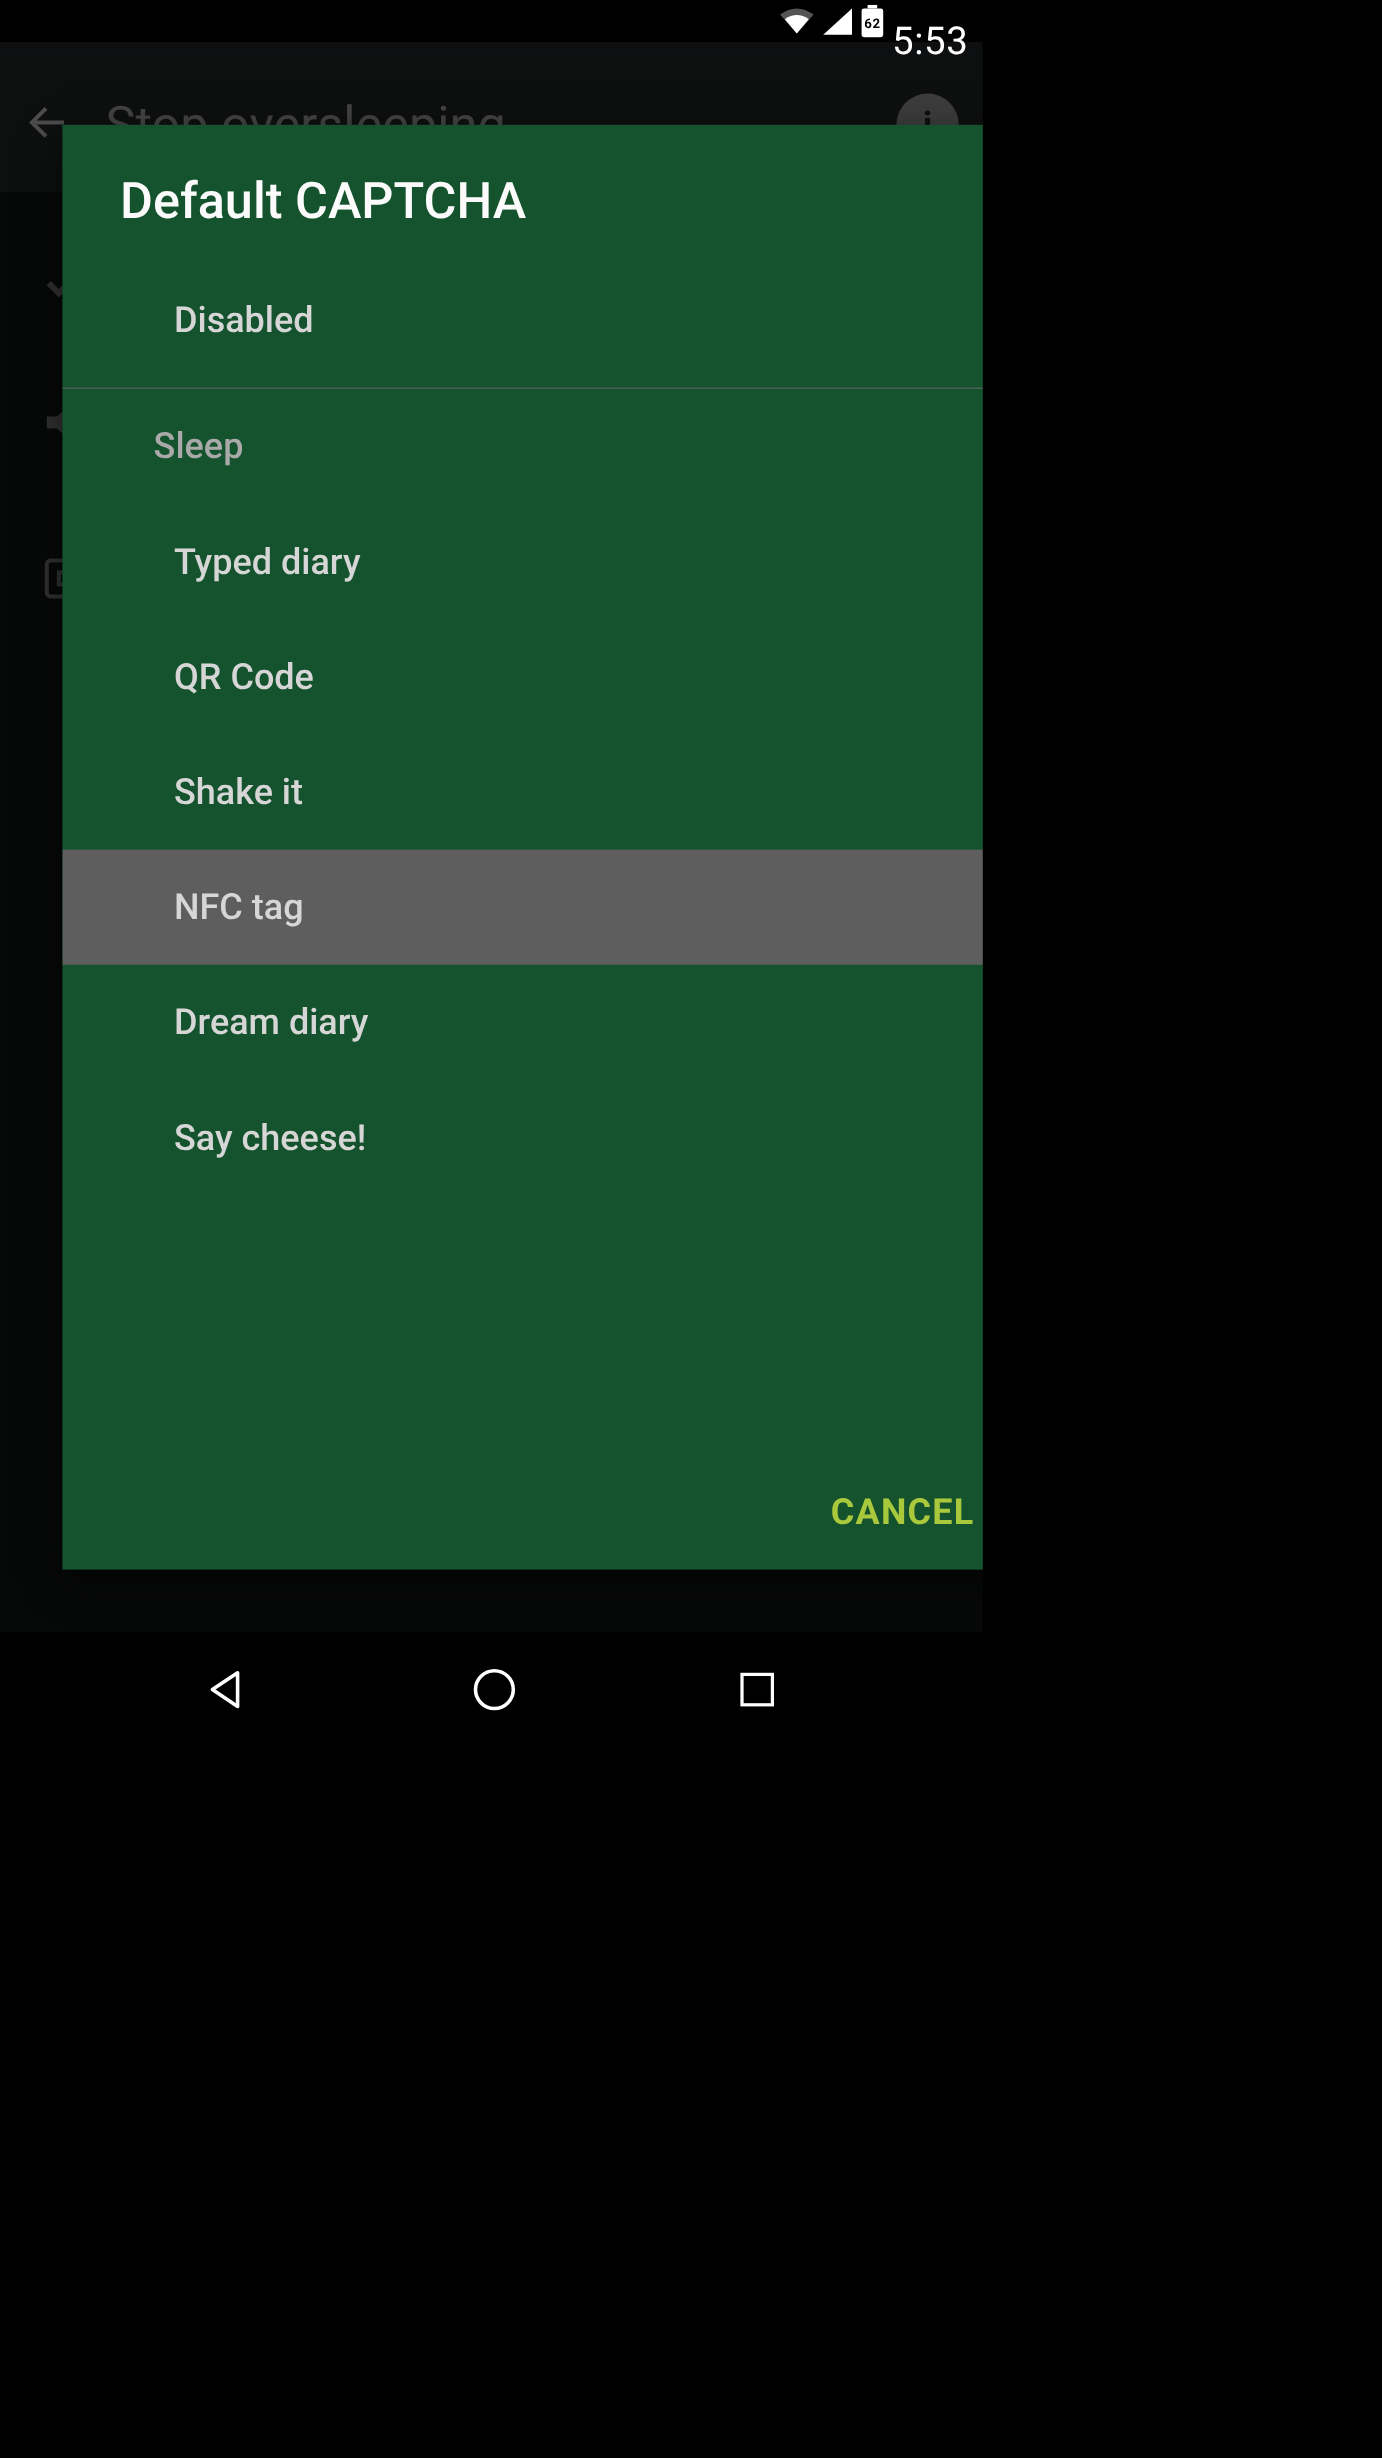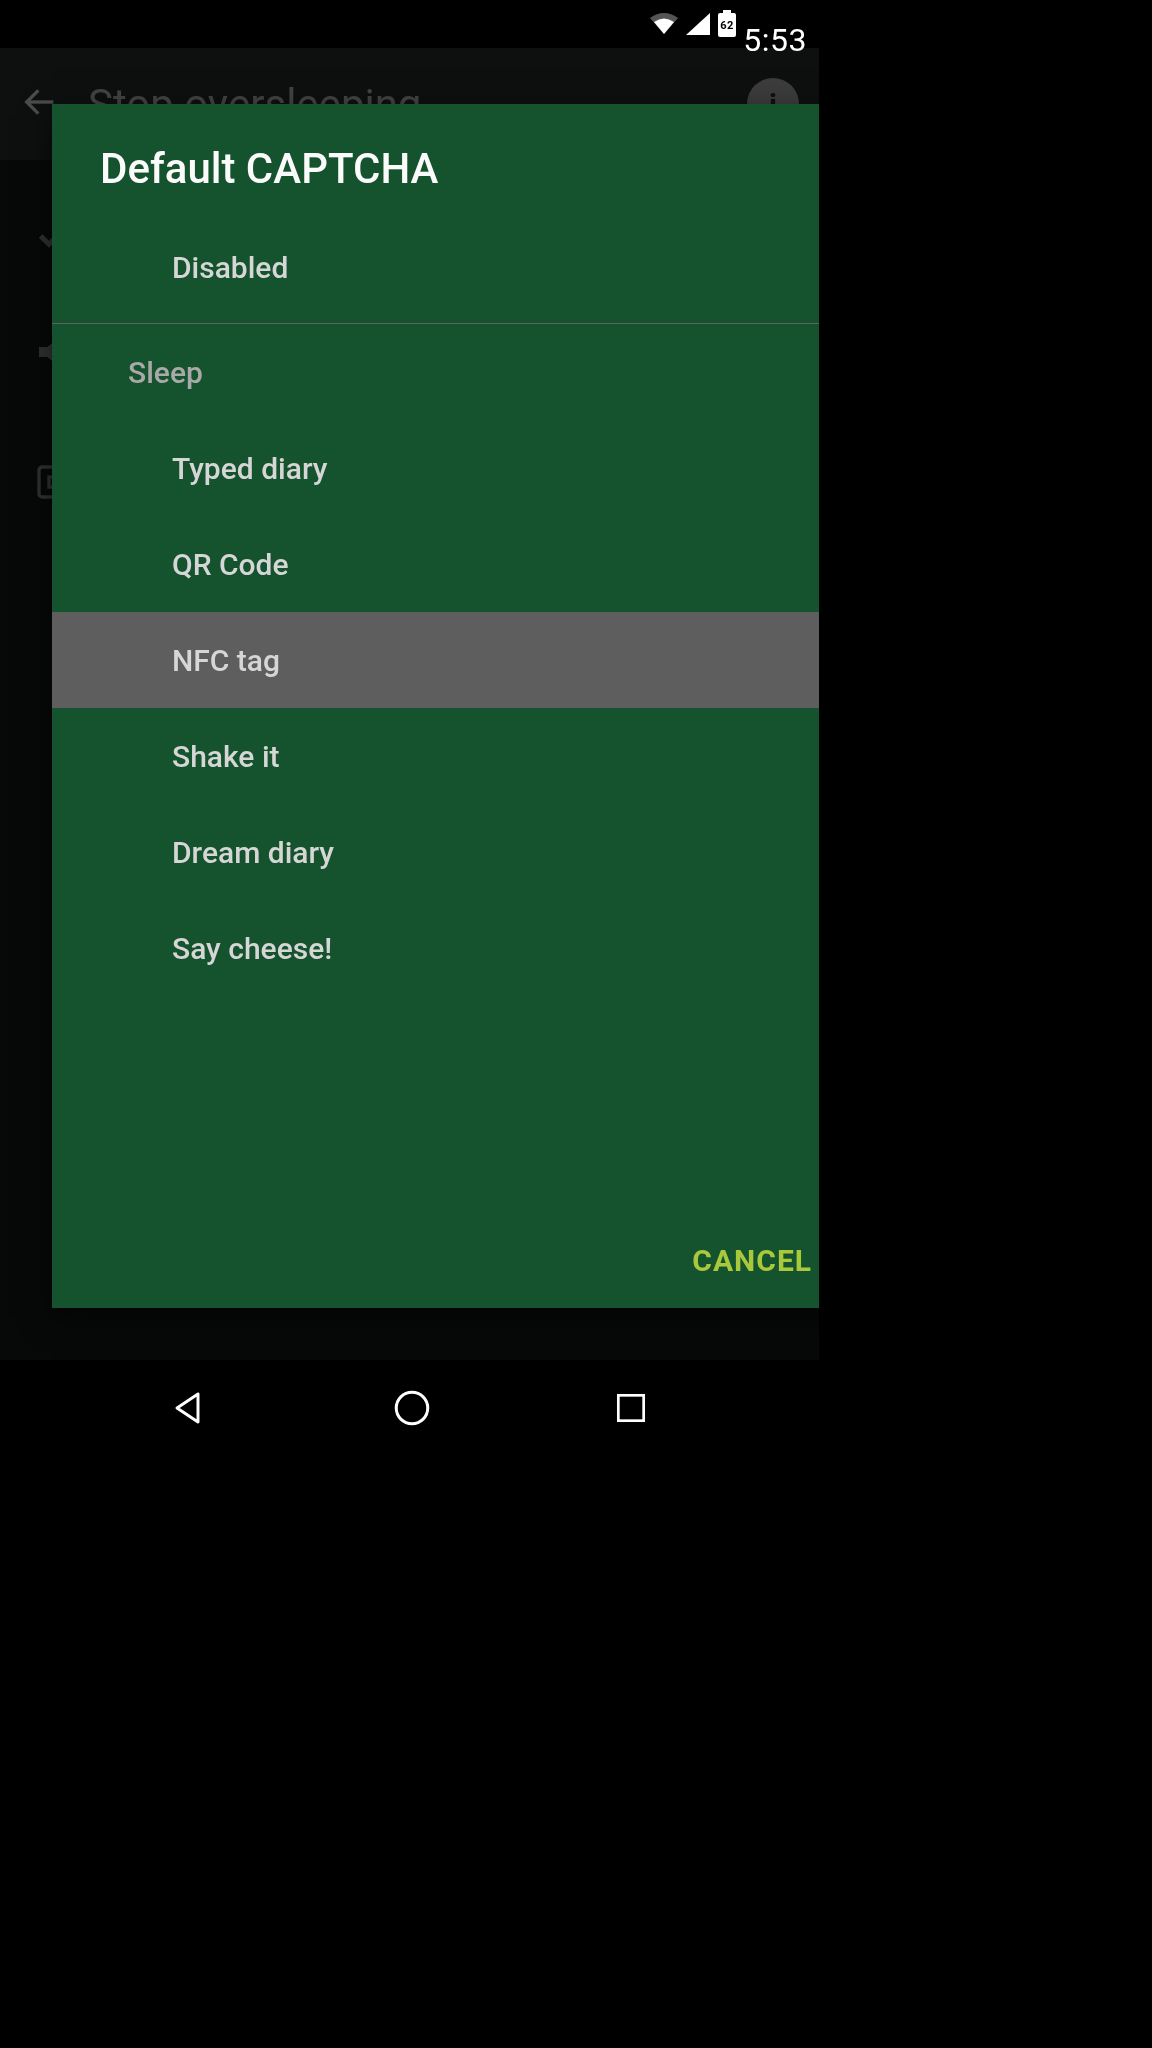--- a/index.html
+++ b/index.html
@@ -41,21 +41,21 @@
       top: 1456px;
       width: 1152px;
       height: 592px;
       background: #000;
     }
 
     
     .status-bar {
       position: absolute;
       top: 0; left: 0; right: 0;
-      height: 48px;
+      height: 35px;
       background: #000;
       display: flex;
       justify-content: flex-end;
       align-items: center;
       padding-right: 12px;
       gap: 6px;
       color: #fff;
       font-size: 30px;
       font-weight: 400;
       letter-spacing: 0.5px;
@@ -133,21 +133,21 @@
     .dialog-list {
       flex: 1;
       overflow: hidden;
       display: flex;
       flex-direction: column;
     }
     .opt {
       height: 96px;
       display: flex;
       align-items: center;
-      padding-left: 120px;
+      padding-left: 93px;
       font-size: 30px;
       font-weight: 500;
       color: #d6d6d6;
       cursor: pointer;
     }
     .opt.selected {
       background: #5e5e5e;
     }
     .divider {
       height: 1px;
@@ -240,25 +240,25 @@
       </div>
       <div class="divider"></div>
       <div class="section-label">Sleep</div>
 
       <div class="opt">
         <span>Typed diary</span>
       </div>
       <div class="opt">
         <span>QR Code</span>
       </div>
+      <div class="opt">
+        <span>Shake it</span>
+      </div>
       <div class="opt selected">
         <span>NFC tag</span>
-      </div>
-      <div class="opt">
-        <span>Shake it</span>
       </div>
       <div class="opt">
         <span>Dream diary</span>
       </div>
       <div class="opt">
         <span>Say cheese!</span>
       </div>
     </div>
 
     <div class="dialog-actions">

